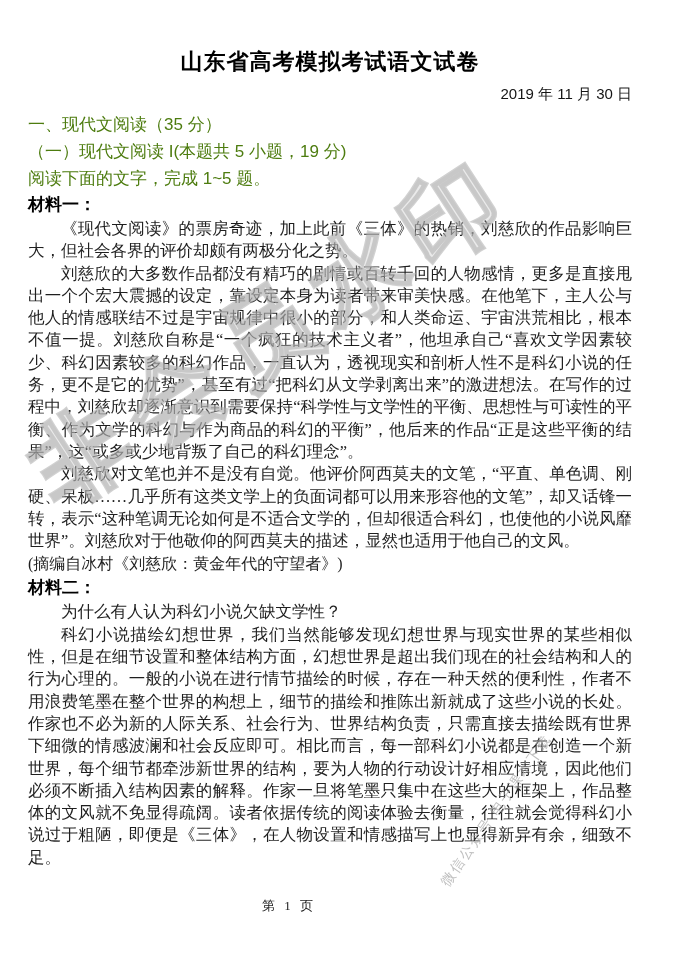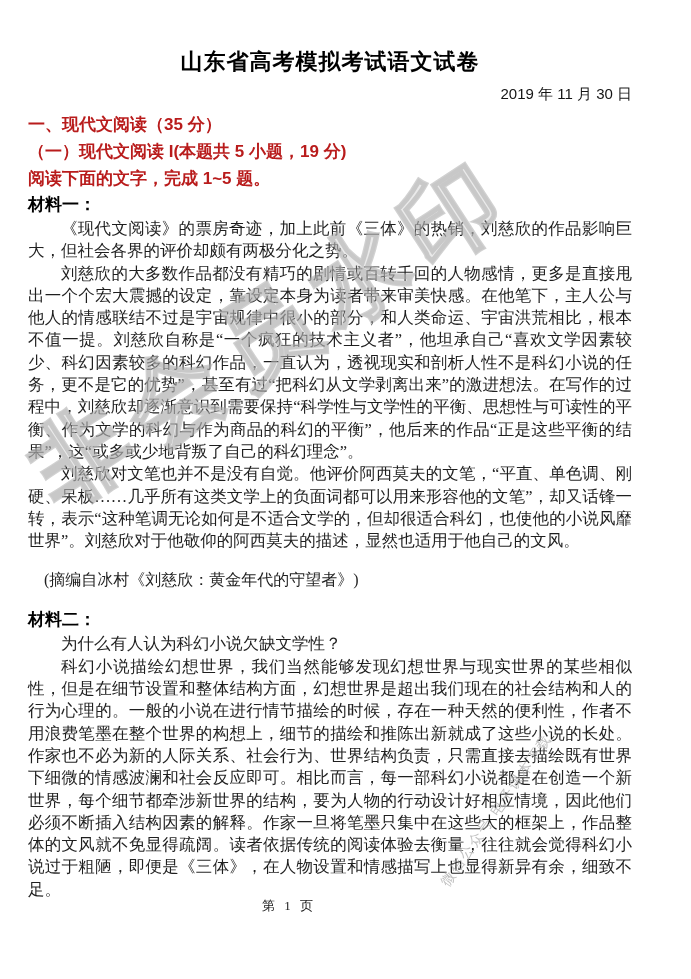--- a/index.html
+++ b/index.html
@@ -35,44 +35,44 @@
   .date {
     font-family: "Liberation Sans", "DejaVu Sans", sans-serif;
     font-size: 15px;
     line-height: 21px;
     text-align: right;
     color: #141414;
     margin: 0 0 7px 0;
   }
   .heading {
     font-family: "Liberation Sans", "DejaVu Sans", sans-serif;
-    font-weight: 700;
+    font-weight: 400;
     font-size: 17px;
     line-height: 27px;
-    color: #b91c1c;
+    color: #4d7c0f;
   }
   .mat-label {
     font-family: "Liberation Sans", "DejaVu Sans", sans-serif;
     font-weight: 700;
     font-size: 17px;
     line-height: 26px;
     color: #000000;
   }
   .body-p {
     font-size: 16.5px;
     line-height: 22.3px;
     text-align: justify;
     margin: 0;
     color: #1f1f1f;
   }
   .indent { text-indent: 2em; }
   .source-line {
     font-size: 16px;
     line-height: 23px;
-    margin: 16px;
+    margin: 0;
     color: #1f1f1f;
   }
   .footer {
     position: absolute;
     left: 0;
     width: 578px;
     top: 897px;
     text-align: center;
     font-size: 13px;
     letter-spacing: 3px;

